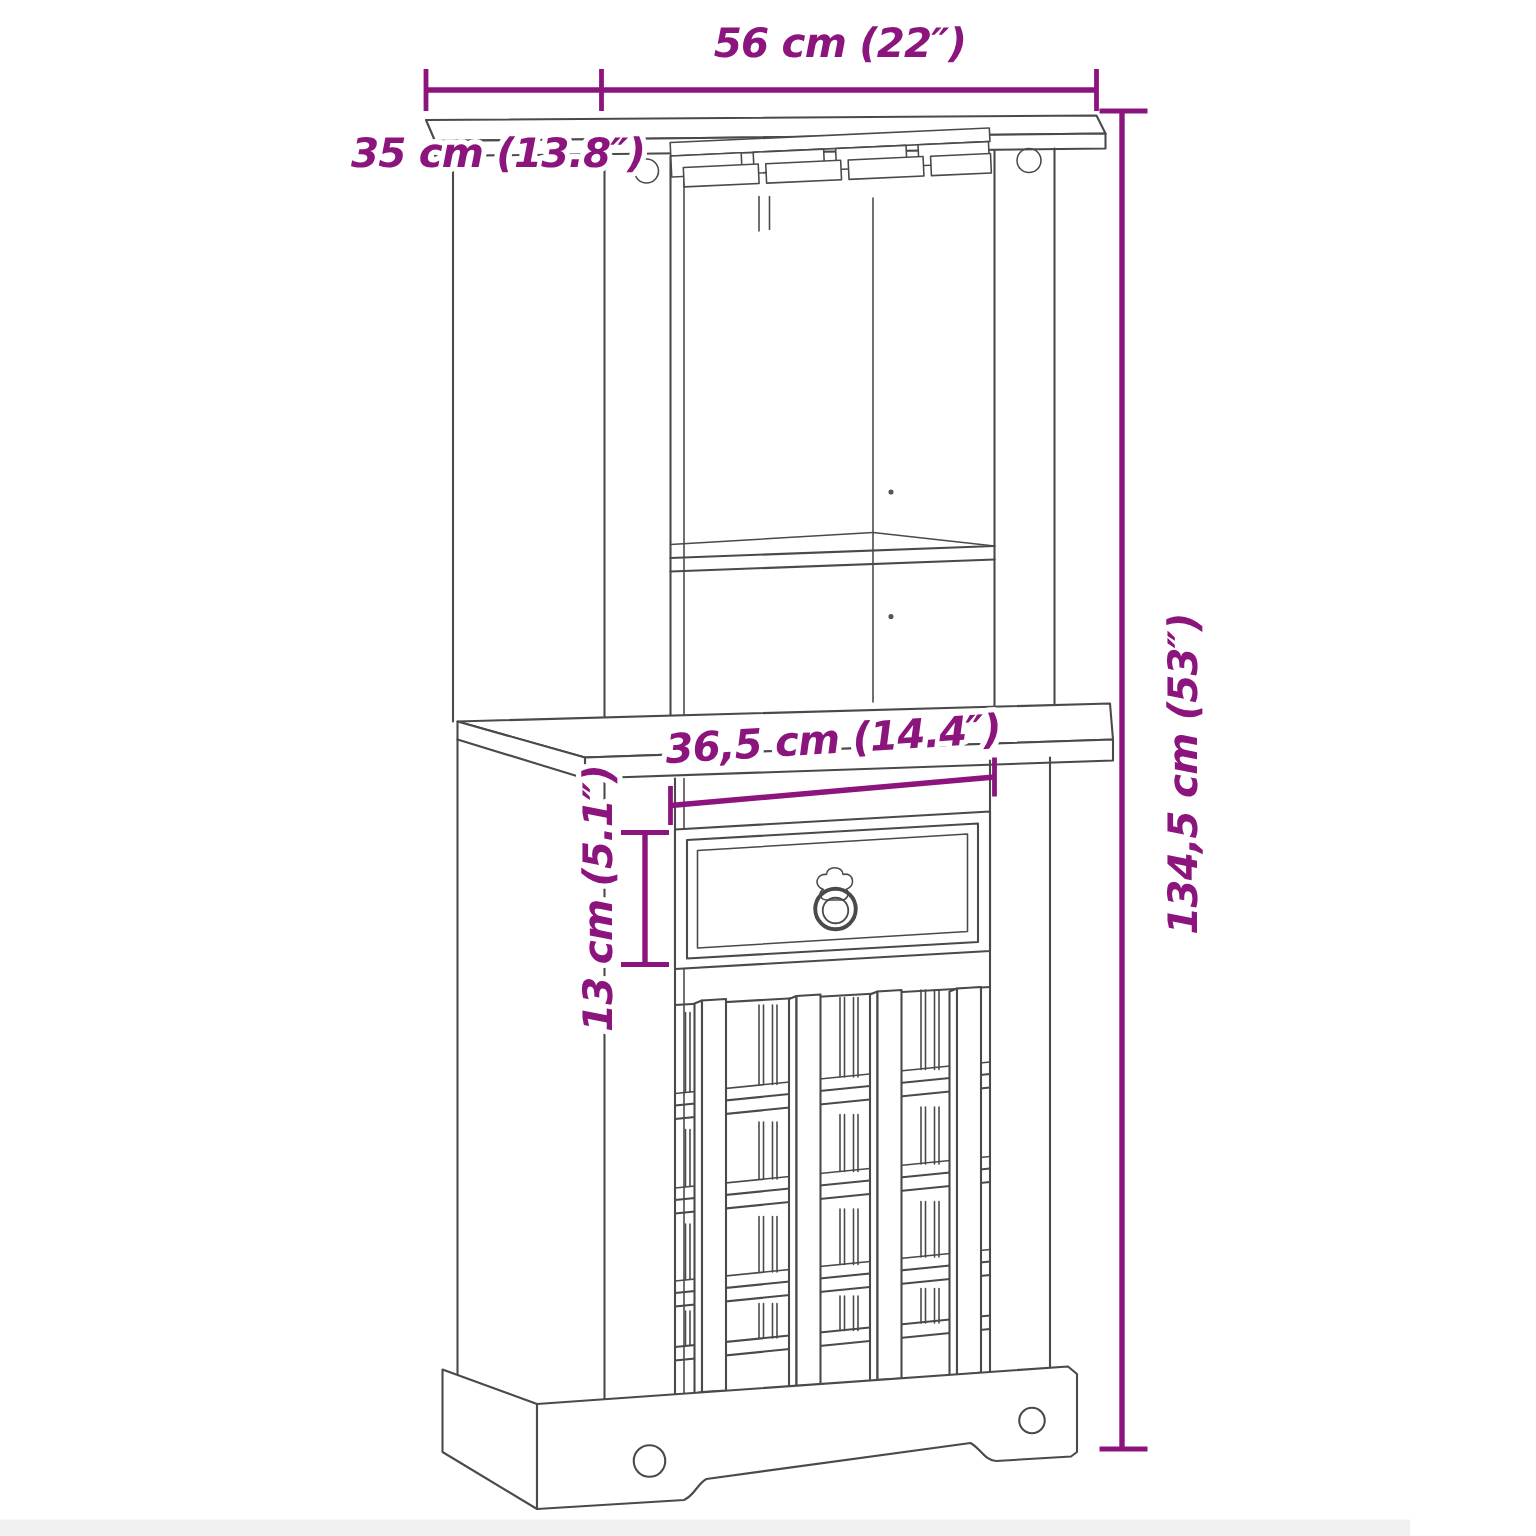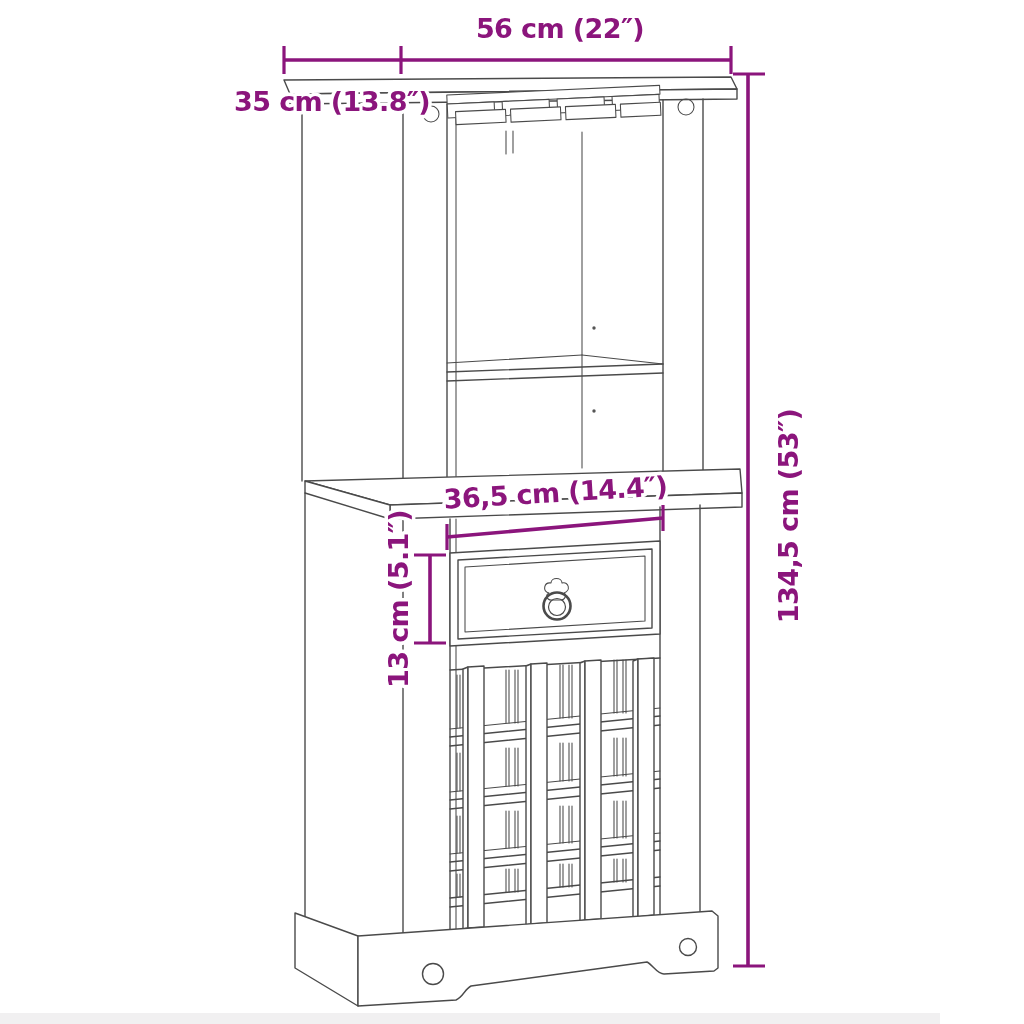--- a/index.html
+++ b/index.html
@@ -1,16 +1,16 @@
 <!DOCTYPE html>
 <html><head>
 <meta charset="utf-8">
 <style>
   html,body{margin:0;padding:0;background:#fff;}
-  .stage{position:relative;width:940px;height:1024px;background:#fff;overflow:hidden;}
+  .stage{position:relative;width:940px;height:1024px;background:#fff;overflow:hidden;font-style:italic;}
   svg{display:block;}
   .ln{fill:none;stroke:#4a4a4a;stroke-width:1.4;stroke-linejoin:round;stroke-linecap:round;}
   .lnf{fill:#ffffff;stroke:#4a4a4a;stroke-width:1.4;stroke-linejoin:round;}
   .thin{stroke-width:1.05;}
   .dim{fill:none;stroke:#8B157C;stroke-width:3.6;stroke-linecap:butt;}
   .dimtick{fill:none;stroke:#8B157C;stroke-width:3.2;}
   .dimlabel{
     fill:#8B157C;
     font-family:"DejaVu Sans","Liberation Sans",sans-serif;
     font-weight:bold;font-size:27px;letter-spacing:-0.6px;

